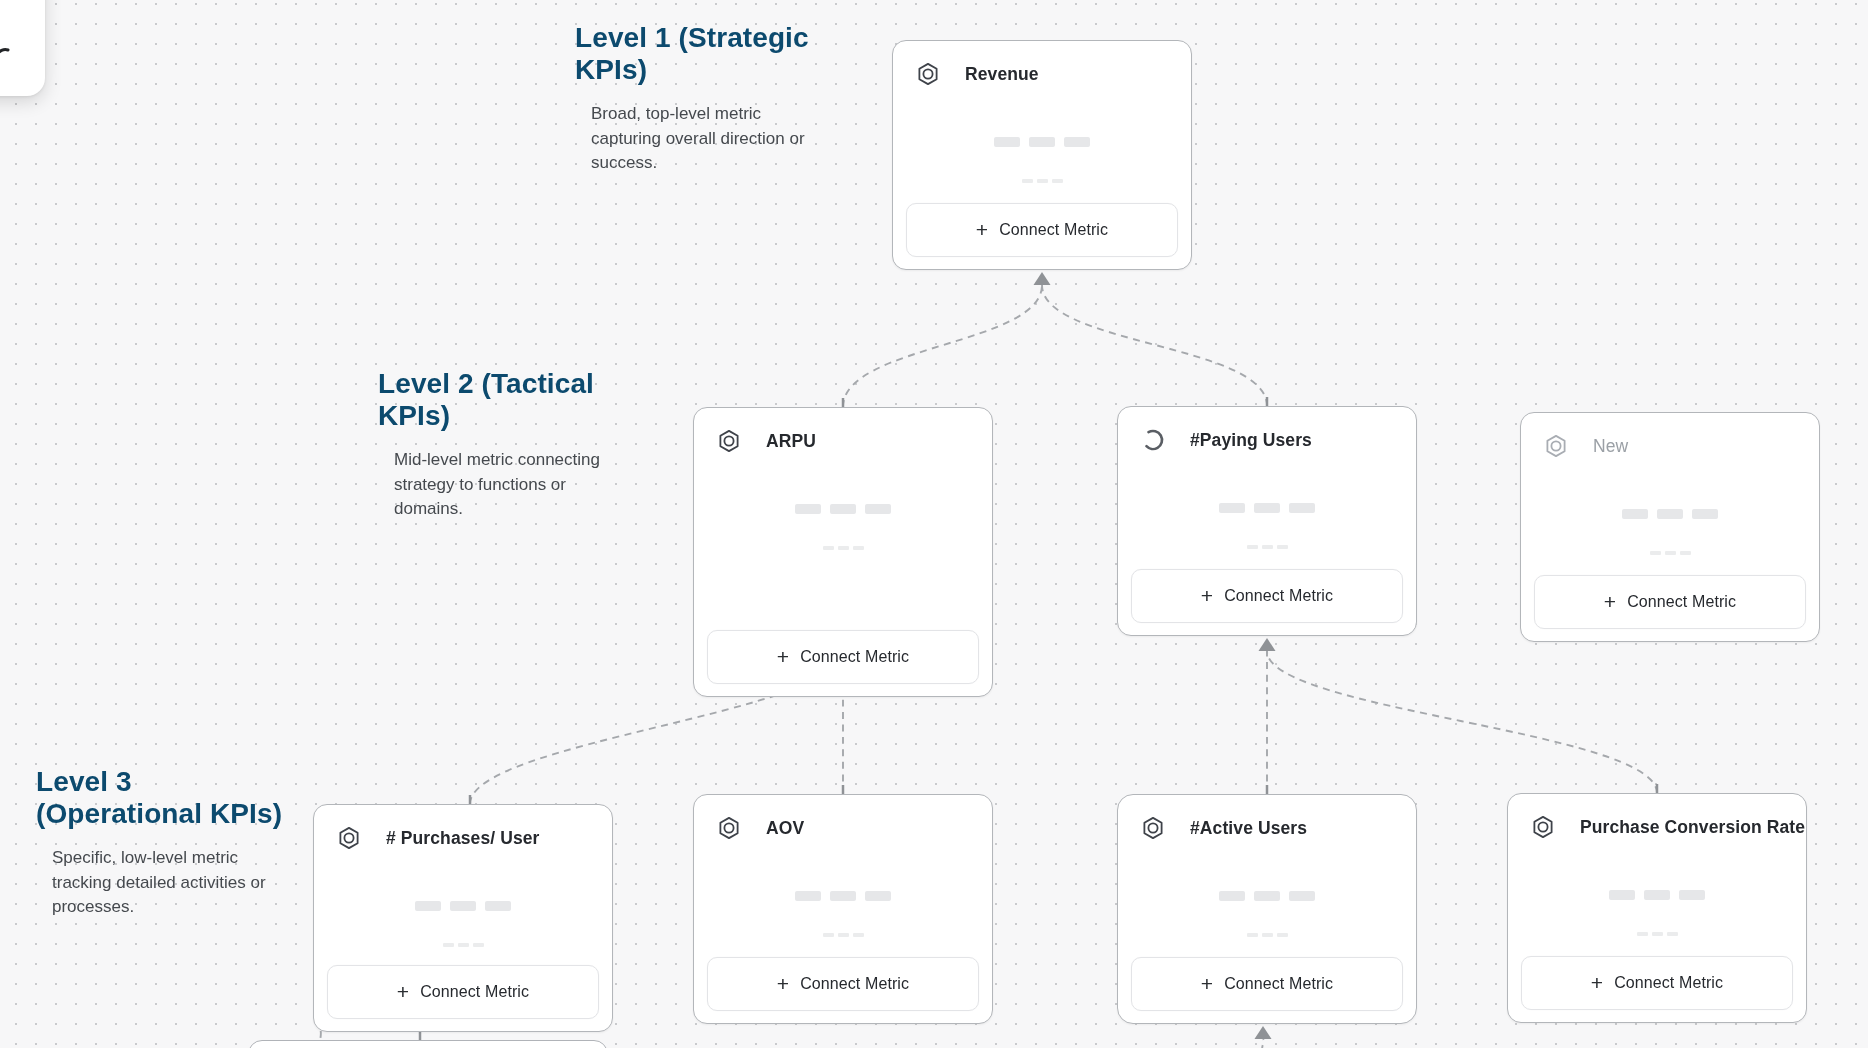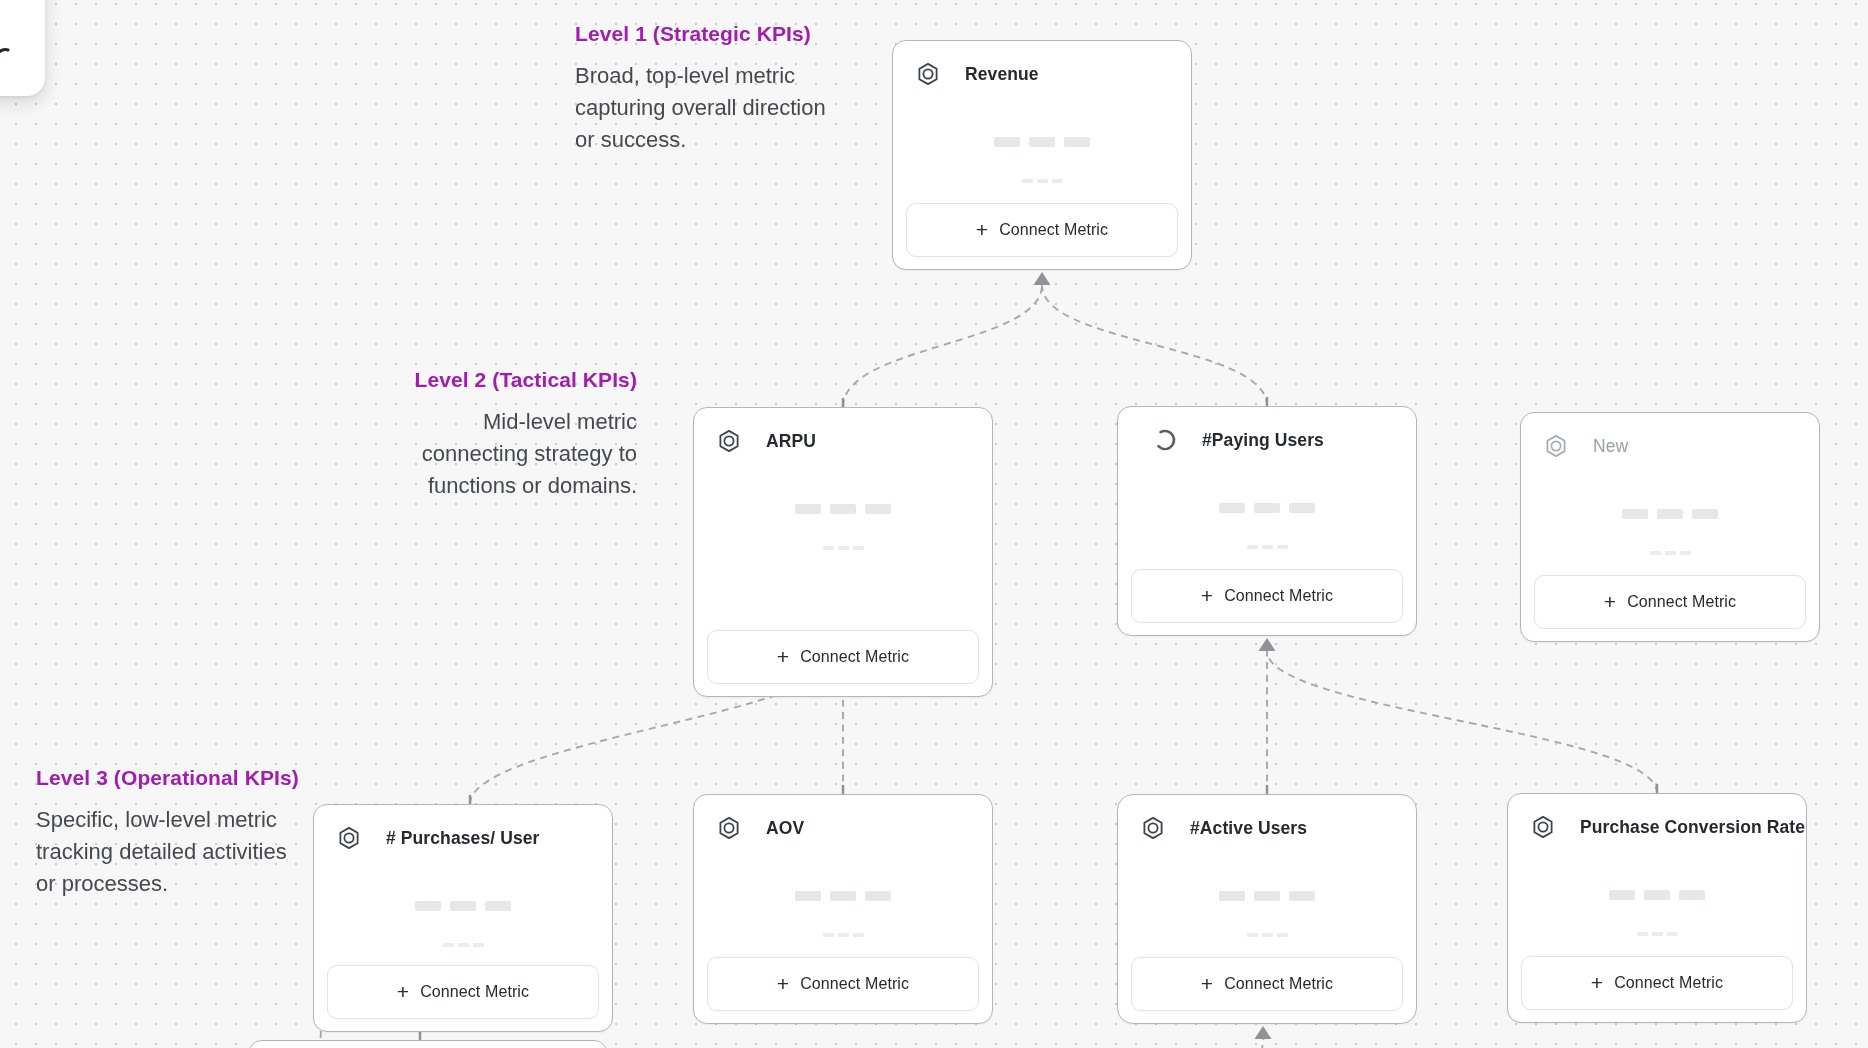--- a/index.html
+++ b/index.html
@@ -7,24 +7,24 @@
     width:1868px;height:1048px;overflow:hidden;position:relative;
     font-family:"Liberation Sans", sans-serif;
     background-color:#f7f7f8;
     background-image:radial-gradient(circle,#c9cacd 1.15px, rgba(0,0,0,0) 1.3px);
     background-size:20px 20px;
     background-position:6px 14px;
   }
   
   .level{position:absolute;}
   .level h2{
-    margin:0 0 14px 0;font-size:21px;font-weight:700;color:#a21caf;letter-spacing:.1px;
+    margin:0 0 14px 0;font-size:28px;font-weight:700;color:#0c4a6e;letter-spacing:.1px;
   }
   .level p{
-    margin:0;font-size:22px;line-height:1.45;color:#45494e;font-weight:400;
+    margin:16px;font-size:17px;line-height:1.45;color:#45494e;font-weight:400;
   }
   
   .node{
     position:absolute;background:#fff;border:1.5px solid #b3b6ba;border-radius:14px;
     box-shadow:0 1px 2px rgba(0,0,0,.05);box-sizing:border-box;
   }
   .node-header{
     display:flex;align-items:center;gap:24px;padding:20px 22px 0 22px;
   }
   .node-icon{width:26px;height:26px;flex:0 0 auto;color:#3f434a;display:flex;align-items:center;justify-content:center;}
@@ -88,21 +88,21 @@
     <polygon points="1263,1026 1254.5,1039 1271.5,1039" fill="#8f9296"></polygon>
     <rect x="418.75" y="1031" width="2.5" height="10" fill="#8f9296"></rect>
     <path d="M322,1050 C317,1043 323,1036 320,1029" fill="none" stroke="#a5a8ac" stroke-width="1.9" stroke-dasharray="7 5.5"></path>
   </svg>
 
 <div id="levels">
     <div class="level" style="left: 575px; top: 22px; width: 258px;">
       <h2>Level 1 (Strategic KPIs)</h2>
       <p>Broad, top-level metric capturing overall direction or success.</p>
     </div>
-    <div class="level" style="left: 387px; top: 368px; width: 250px; text-align: right;">
+    <div class="level" style="left: 378px; top: 368px; width: 250px;">
       <h2>Level 2 (Tactical KPIs)</h2>
       <p>Mid-level metric connecting strategy to functions or domains.</p>
     </div>
     <div class="level" style="left: 36px; top: 766px; width: 268px;">
       <h2>Level 3 (Operational KPIs)</h2>
       <p>Specific, low-level metric tracking detailed activities or processes.</p>
     </div>
   </div>
 <div id="nodes">
     <div class="node" style="left: 892px; top: 40px; width: 300px; height: 230px;">
@@ -148,21 +148,21 @@
       <div class="skeleton-dashes">
         <i></i>
         <i></i>
         <i></i>
       </div>
       <button class="connect-btn">
         <span class="plus">+</span>
         <span class="lbl">Connect Metric</span>
       </button>
     </div>
-    <div class="node" style="left: 1117px; top: 406px; width: 300px; height: 230px; padding-left: 12px;">
+    <div class="node" style="left: 1117px; top: 406px; width: 300px; height: 230px;">
       <div class="node-header">
         <span class="node-icon">
           <svg viewBox="0 0 26 26" fill="none">
             <circle cx="13" cy="13" r="9" stroke="#5a5e64" stroke-width="2.6" stroke-linecap="round" stroke-dasharray="40 17" transform="rotate(-120 13 13)"></circle>
           </svg>
         </span>
         <span class="node-title">#Paying Users</span>
       </div>
       <div class="skeleton">
         <i></i>

